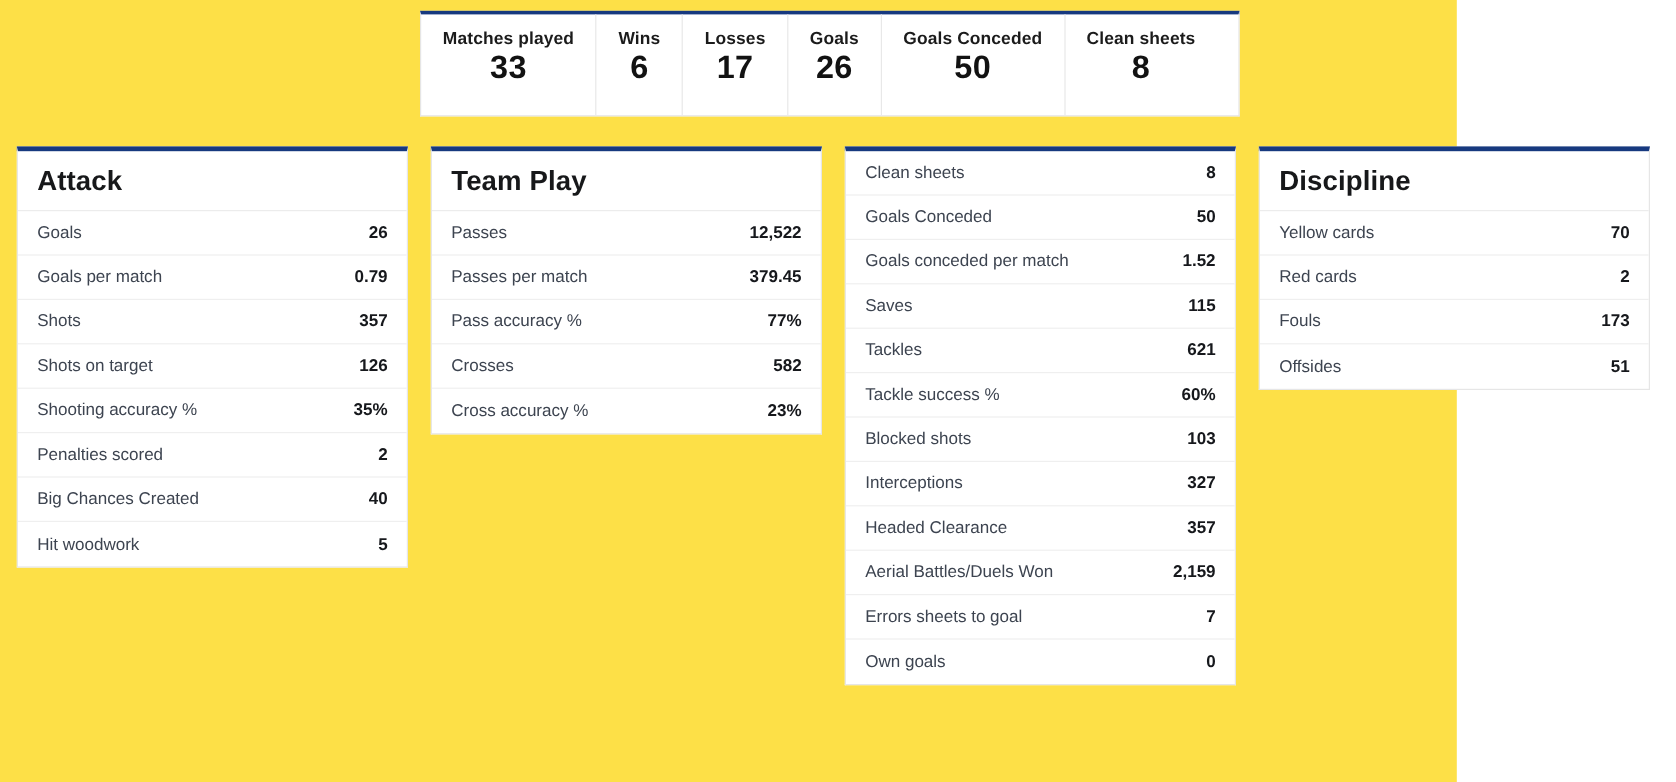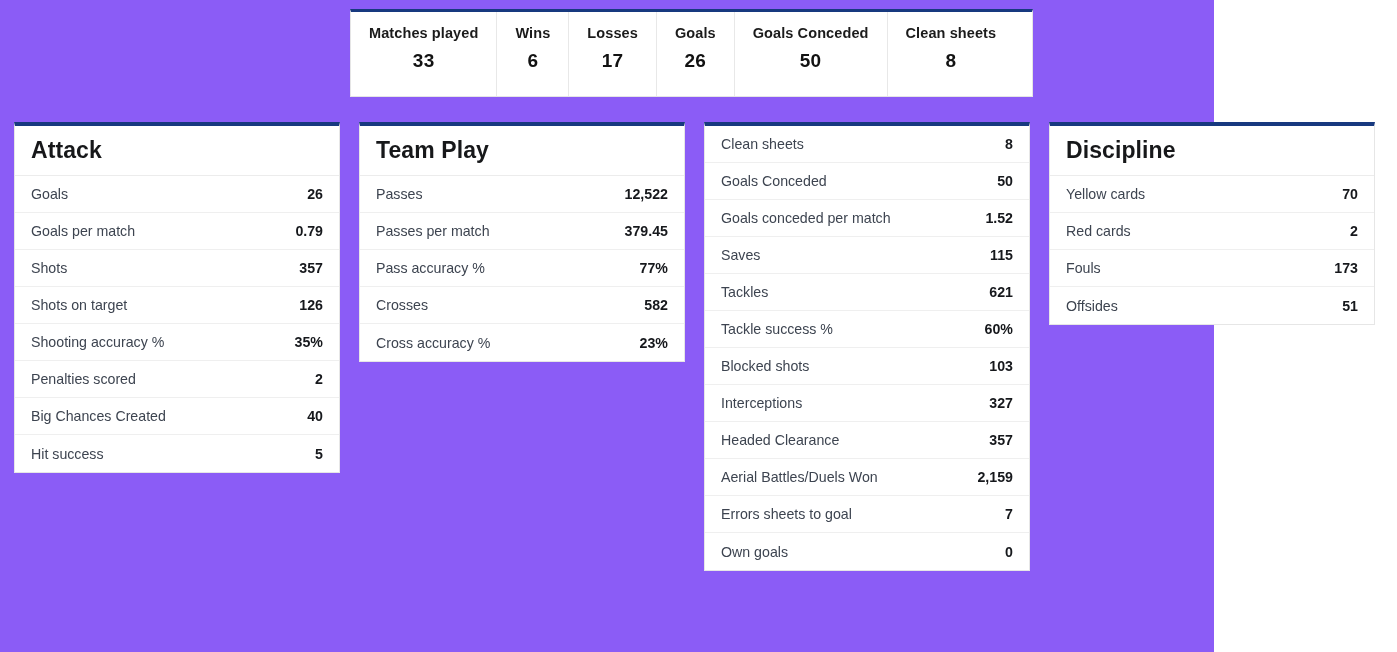--- a/index.html
+++ b/index.html
@@ -7,21 +7,21 @@
     width: 1397px;
     height: 652px;
     background: #ffffff;
     font-family: "Liberation Sans", sans-serif;
     overflow: hidden;
   }
   .page {
     position: relative;
     width: 1214px;
     height: 652px;
-    background: #8b5cf6;
+    background: #fde047;
   }
 
   
   .summary {
     position: absolute;
     left: 350px;
     top: 9px;
     width: 683px;
     height: 88px;
     background: #ffffff;
@@ -42,22 +42,21 @@
   .summary-cell:last-child { border-right: none; }
   .summary-label {
     font-size: 14.5px;
     font-weight: 700;
     color: #1b1b1b;
     letter-spacing: .1px;
     white-space: nowrap;
     line-height: 1.1;
   }
   .summary-value {
-    margin-top: 9px;
-    font-size: 19px;
+    font-size: 27px;
     font-weight: 700;
     color: #121212;
     line-height: 1.1;
     letter-spacing: .3px;
   }
 
   
   .cards {
     position: absolute;
     left: 14px;
@@ -169,21 +168,21 @@
         </div>
         <div class="stat-row">
           <span class="stat-label">Penalties scored</span>
           <span class="stat-value">2</span>
         </div>
         <div class="stat-row">
           <span class="stat-label">Big Chances Created</span>
           <span class="stat-value">40</span>
         </div>
         <div class="stat-row">
-          <span class="stat-label">Hit success</span>
+          <span class="stat-label">Hit woodwork</span>
           <span class="stat-value">5</span>
         </div>
       </div>
       <div class="card">
         <div class="card-header">
           <div class="card-title">Team Play</div>
         </div>
         <div class="stat-row">
           <span class="stat-label">Passes</span>
           <span class="stat-value">12,522</span>

